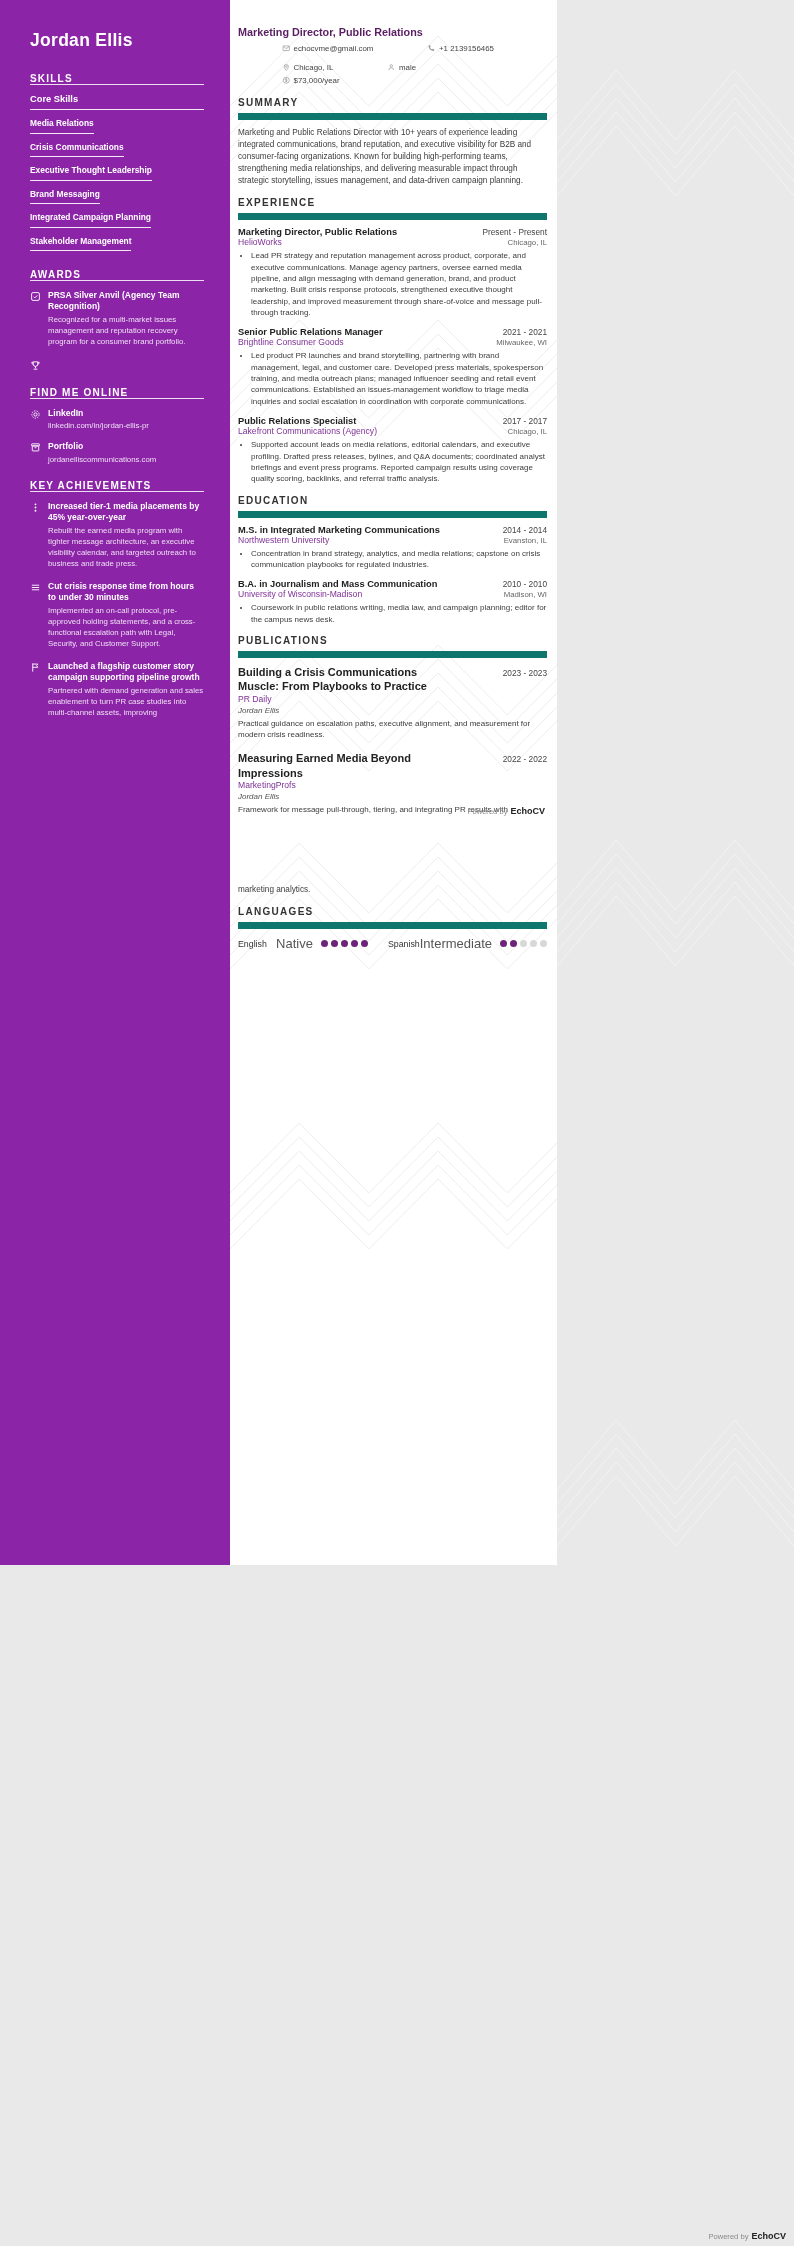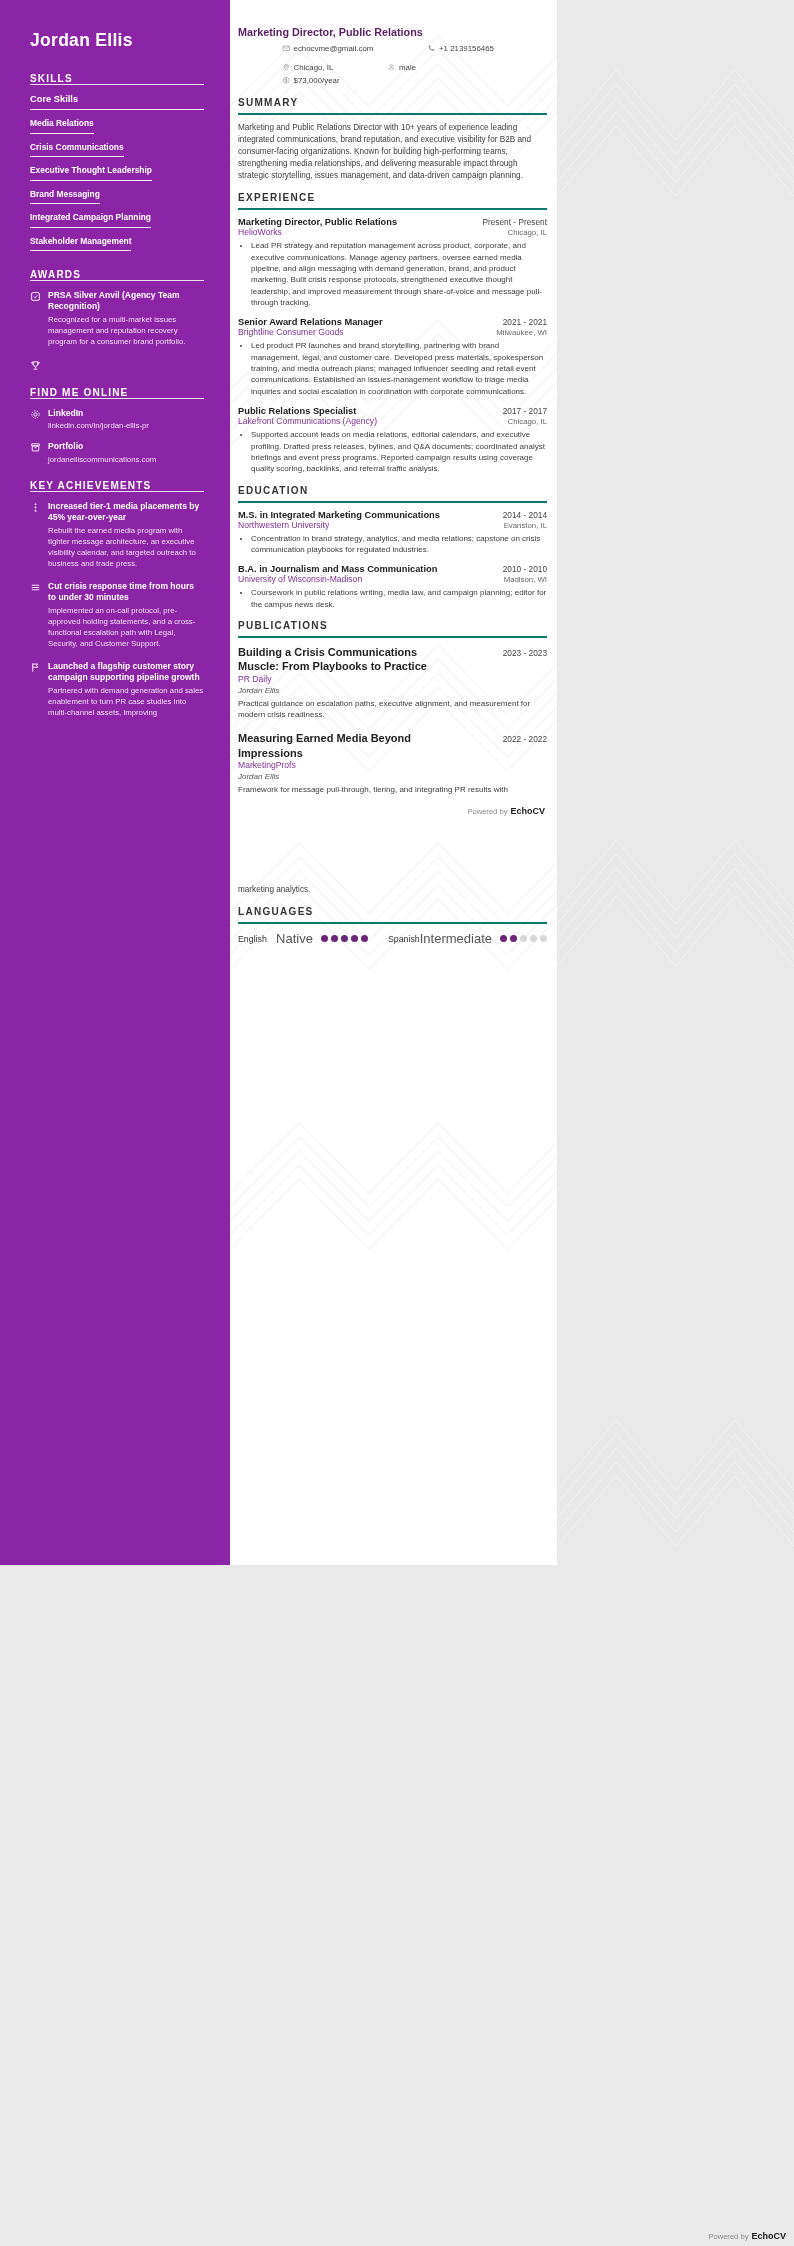--- a/index.html
+++ b/index.html
@@ -61,21 +61,21 @@
   .job-title { font-size:10.8px; font-weight:bold; color:var(--title-purple,#5A1F63); margin-bottom:6px; }
   .contact-row { display:flex; flex-wrap:wrap; gap:10px; align-items:center; margin-bottom:4px; }
   .contact { display:inline-flex; align-items:center; gap:3px; font-size:7.9px; color:#444;padding-left:44px; }
   .cicon { width:8.5px; height:8.5px; color:#9a9a9a; flex:none; }
   .cicon svg { width:8.5px; height:8.5px; display:block; }
   .cv-header { margin-bottom:12px; }
 
   .main-sec { margin-bottom:10px; }
   .sec-title {
     font-size:10px; font-weight:bold; letter-spacing:1.3px; color:#333;
-    border-bottom:2px solid #0f766e; padding-bottom:5px; margin-bottom:7px;
+    border-bottom:7px solid #0f766e; padding-bottom:5px; margin-bottom:7px;
   }
   .summary-text { font-size:8.2px; line-height:1.47; color:#3c3c3c; }
 
   .entry { margin-bottom:2px; }
   .entry-head { display:flex; justify-content:space-between; align-items:baseline; gap:8px; }
   .role { font-size:9.3px; font-weight:bold; color:#222; }
   .date { font-size:8.3px; color:#444; white-space:nowrap; }
   .company { font-size:8.6px; color:var(--link-purple,#7E3095); }
   .loc { font-size:7.8px; color:#666; white-space:nowrap; }
   .bullets { margin:3px 0 9px 0; padding-left:13px; }
@@ -331,21 +331,21 @@
               <span class="company">HelioWorks</span>
               <span class="loc">Chicago, IL</span>
             </div>
             <ul class="bullets">
                 <li>Lead PR strategy and reputation management across product, corporate, and executive communications. Manage agency partners, oversee earned media pipeline, and align messaging with demand generation, brand, and product marketing. Built crisis response protocols, strengthened executive thought leadership, and improved measurement through share-of-voice and message pull-through tracking.</li>
               </ul>
           </div>
 
           <div class="entry">
             <div class="entry-head">
-              <span class="role">Senior Award Relations Manager</span>
+              <span class="role">Senior Public Relations Manager</span>
               <span class="date">2021 - 2021</span>
             </div>
             <div class="entry-head">
               <span class="company">Brightline Consumer Goods</span>
               <span class="loc">Milwaukee, WI</span>
             </div>
             <ul class="bullets">
                 <li>Led product PR launches and brand storytelling, partnering with brand management, legal, and customer care. Developed press materials, spokesperson training, and media outreach plans; managed influencer seeding and retail event communications. Established an issues-management workflow to triage media inquiries and social escalation in coordination with corporate communications.</li>
               </ul>
           </div>

